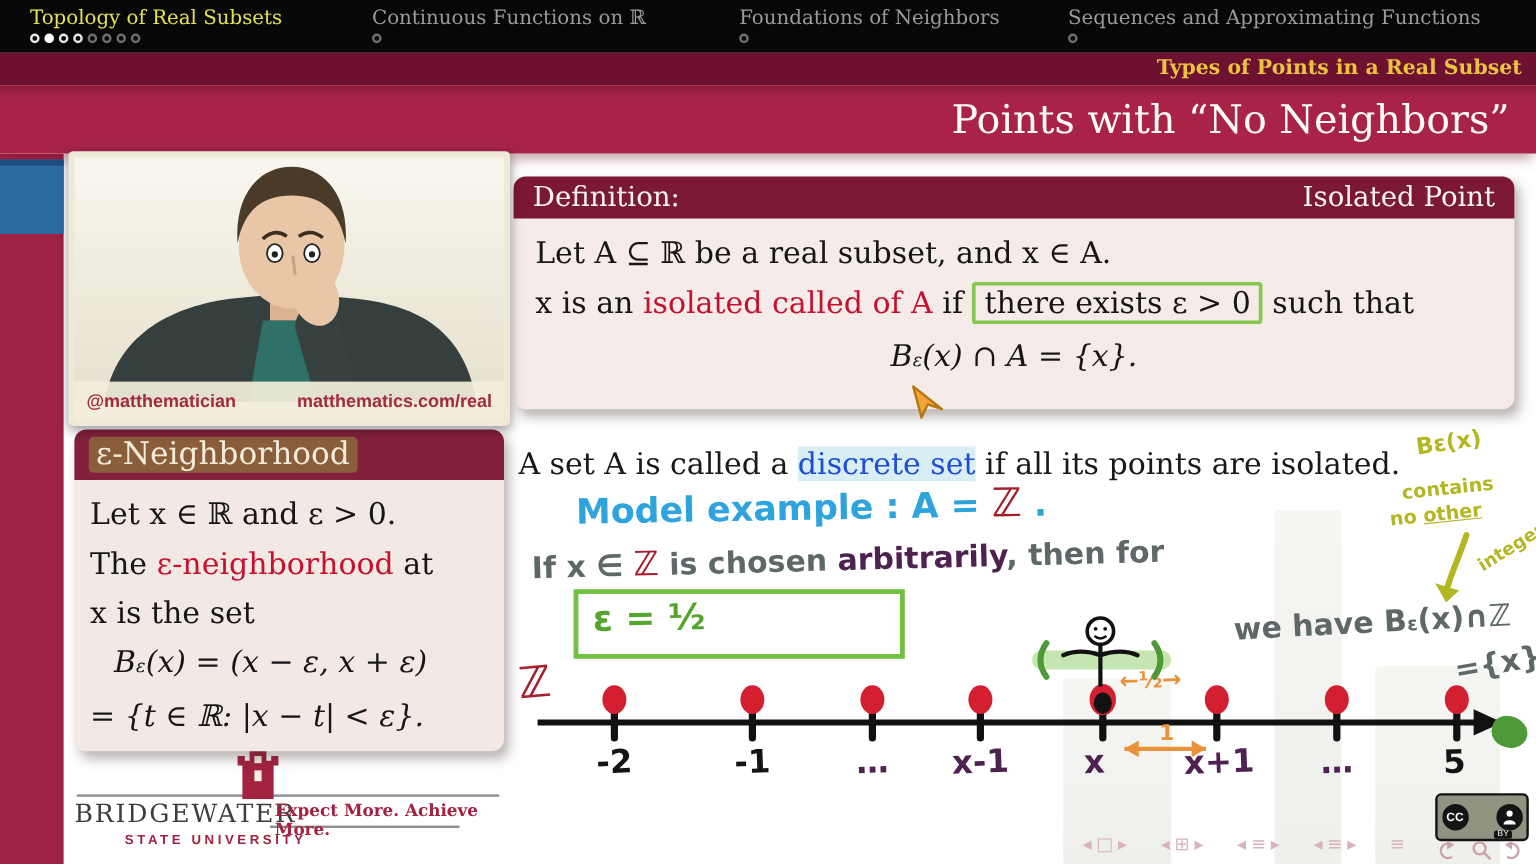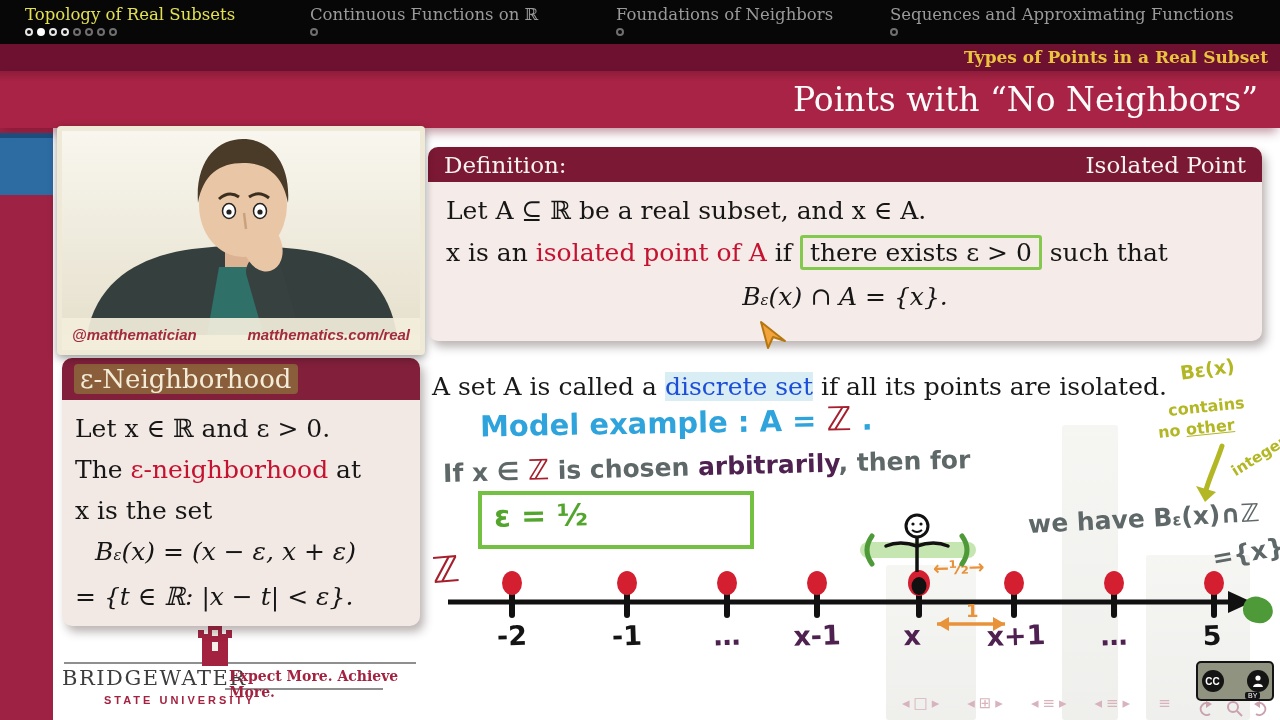--- a/index.html
+++ b/index.html
@@ -29,21 +29,21 @@
   
   .leftstrip{position:absolute;left:0;top:128px;width:53px;height:592px;background:#9e2243;z-index:5;}
   .blueblock{position:absolute;left:0;top:133px;width:53px;height:62px;background:#2d6ba3;
              border-top:5px solid #1d4d7d;box-sizing:border-box;z-index:6;}
 
   
   .wm{position:absolute;background:linear-gradient(#f4f4f1,#ecece9);opacity:.85;z-index:0;border-radius:3px;}
 
   
   .video{position:absolute;left:57px;top:126px;width:368px;height:229px;background:#efe9d8;
-         border-radius:4px;box-shadow:0 3px 9px rgba(0,0,0,.4);z-index:7;font-style:italic;}
+         border-radius:4px;box-shadow:0 3px 9px rgba(0,0,0,.4);z-index:7;}
   .video svg{position:absolute;left:5px;top:5px;}
   .video-band{position:absolute;left:5px;right:5px;bottom:5px;height:32px;
               background:rgba(243,238,220,.92);display:flex;justify-content:space-between;
               align-items:center;padding:0 10px;font-family:"Liberation Sans",sans-serif;
               font-weight:bold;font-size:15px;color:#a22c3c;}
 
   
   .defbox{position:absolute;left:428px;top:147px;width:834px;height:194px;background:#f5ebe8;
           border-radius:10px;box-shadow:4px 6px 10px rgba(60,40,40,.35);z-index:4;}
   .defhead{height:35px;background:#7b1834;border-radius:10px 10px 0 0;display:flex;
@@ -195,21 +195,21 @@
   <div class="defbox">
     <div class="defhead">
       <span>Definition:</span>
       <span>Isolated Point</span>
     </div>
     <div class="defbody">
       <div>
         <span>Let A ⊆ ℝ be a real subset, and x ∈ A.</span>
       </div>
       <div>
-        <span>x is an </span><span class="red">isolated point of A</span><span> if </span><span class="greenbox">there exists ε &gt; 0</span><span> such that</span>
+        <span>x is an </span><span class="red">isolated called of A</span><span> if </span><span class="greenbox">there exists ε &gt; 0</span><span> such that</span>
       </div>
       <div class="formula">
         <span>B</span><span class="msub">ε</span><span>(x) ∩ A = {x}.</span>
       </div>
     </div>
   </div>
 
   <svg class="cursor-svg" width="30" height="34" viewBox="0 0 30 34">
     <path d="M3,2 L10,28 L15,17 L27,21 Z" fill="#f2a33c" stroke="#b5770f" stroke-width="2" stroke-linejoin="round"></path>
   </svg>

